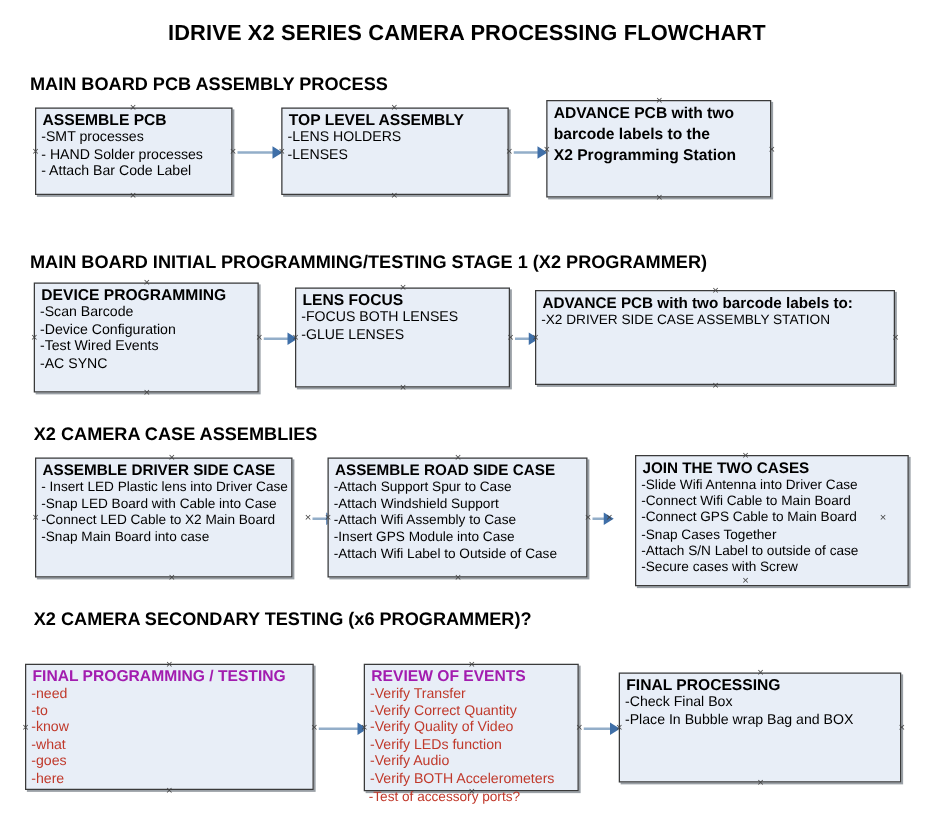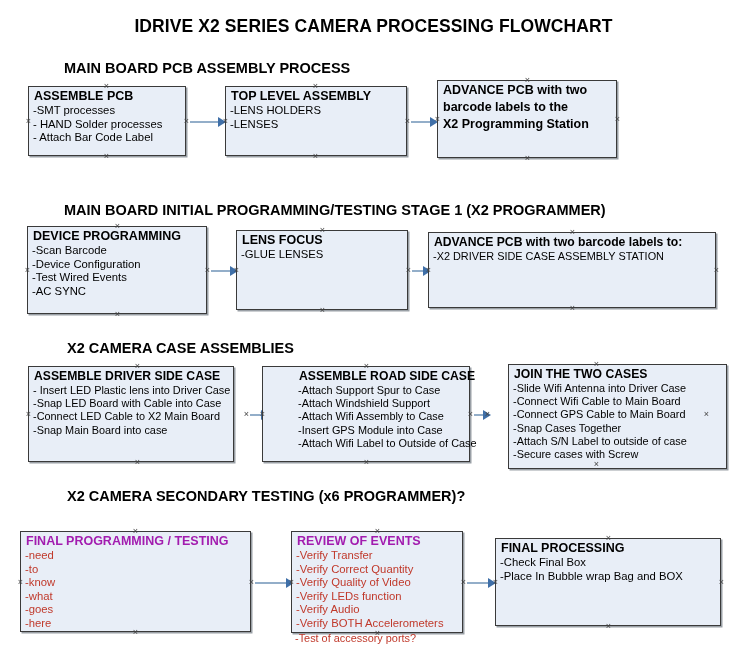--- a/index.html
+++ b/index.html
@@ -30,21 +30,20 @@
     color: #000000;
     letter-spacing: 0.1px;
     white-space: nowrap;
   }
   .section-head {
     position: absolute;
     font-size: 14.5px;
     font-weight: bold;
     color: #000000;
     white-space: nowrap;
-    margin-left: 40px;
   }
   .section-head .accent {
     color: #000000;
   }
   .node {
     position: absolute;
     background: #e8eef7;
     border: 1px solid #3a3a3a;
     box-sizing: border-box;
     box-shadow: 1.5px 1.5px 0 0 #9aa0a6;
@@ -177,20 +176,21 @@
   <div class="handle" style="left:113px; top:310px;"></div>
   <div class="handle" style="left:23px; top:266px;"></div>
   <div class="handle" style="left:203px; top:266px;"></div>
 
   <div class="conn" style="left:211px; top:270px; width:22px;"></div>
   <div class="arrowhead" style="left:230px; top:266px;"></div>
 
   <div class="node" style="left:236px; top:230px; width:172px; height:80px;">
     <div class="ntitle">LENS FOCUS</div>
     <ul class="nlines">
+      <li>-FOCUS BOTH LENSES</li>
       <li>-GLUE LENSES</li>
     </ul>
   </div>
   <div class="handle" style="left:318px; top:226px;"></div>
   <div class="handle" style="left:318px; top:306px;"></div>
   <div class="handle" style="left:232px; top:266px;"></div>
   <div class="handle" style="left:404px; top:266px;"></div>
 
   <div class="conn" style="left:412px; top:270px; width:14px;"></div>
   <div class="arrowhead" style="left:423px; top:266px;"></div>
@@ -220,21 +220,21 @@
     </ul>
   </div>
   <div class="handle" style="left:133px; top:362px;"></div>
   <div class="handle" style="left:133px; top:458px;"></div>
   <div class="handle" style="left:24px; top:410px;"></div>
   <div class="handle" style="left:242px; top:410px;"></div>
 
   <div class="conn" style="left:250px; top:414px; width:14px;"></div>
   <div class="arrowhead" style="left:261px; top:410px;"></div>
 
-  <div class="node tight" style="left:262px; top:366px; width:208px; height:96px;padding-left:31px;">
+  <div class="node tight" style="left:262px; top:366px; width:208px; height:96px;">
     <div class="ntitle">ASSEMBLE ROAD SIDE CASE</div>
     <ul class="nlines">
       <li>-Attach Support Spur to Case</li>
       <li>-Attach Windshield Support</li>
       <li>-Attach Wifi Assembly to Case</li>
       <li>-Insert GPS Module into Case</li>
       <li>-Attach Wifi Label to Outside of Case</li>
     </ul>
   </div>
   <div class="handle" style="left:362px; top:362px;"></div>

